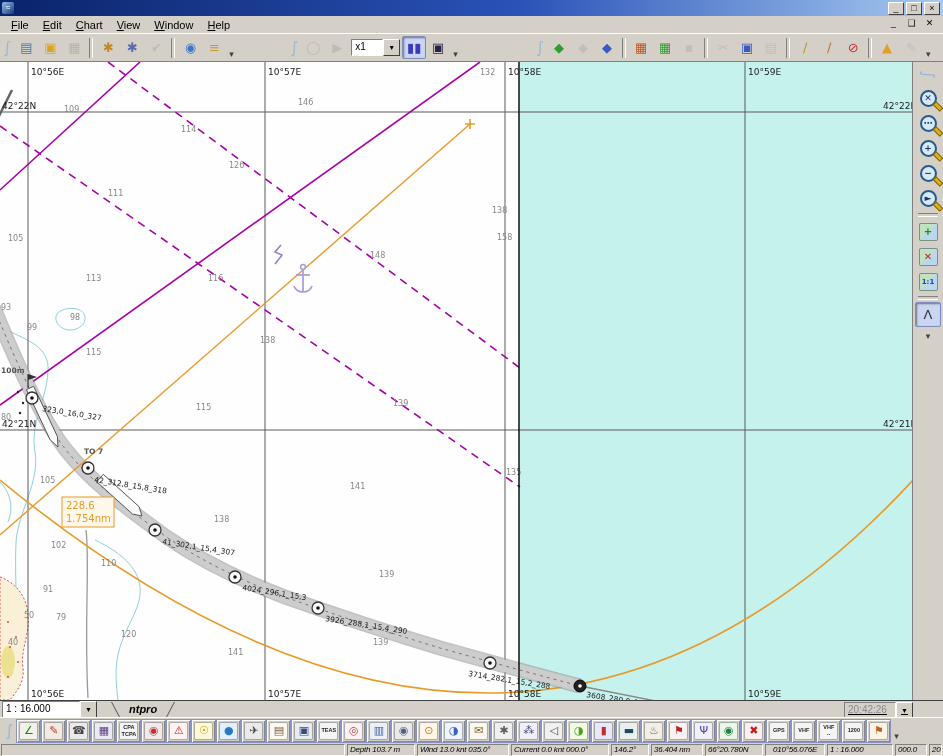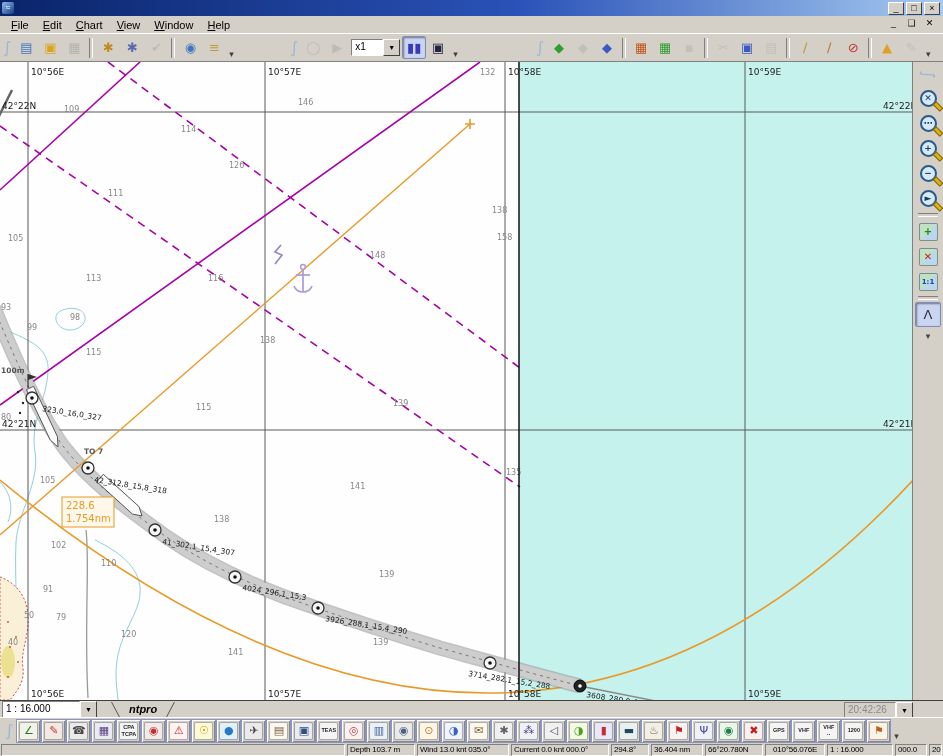--- a/index.html
+++ b/index.html
@@ -55,35 +55,35 @@
   .maptile{width:17px;height:16px;border-radius:2px;border:1px solid rgba(0,0,0,.35);
     background:linear-gradient(135deg,#bfe2c2 50%,#bad7ee 50%);display:flex;align-items:center;justify-content:center;
     font-family:"DejaVu Sans",sans-serif;font-weight:bold;font-size:10px;}
   
   .tabrow{position:absolute;left:0;top:700px;width:943px;height:17px;background:#d4d0c8;
     border-top:1px solid #404040;display:flex;align-items:center;box-sizing:border-box;}
   .tab{position:relative;margin-left:12px;padding:0 18px;height:15px;line-height:15px;
     font-weight:bold;font-style:italic;font-size:11px;color:#000;}
   .tab::before{content:"";position:absolute;left:4px;top:0;width:1px;height:15px;background:#555;transform:skewX(28deg);}
   .tab::after{content:"";position:absolute;right:4px;top:0;width:1px;height:15px;background:#555;transform:skewX(-28deg);}
-  .timebox{position:absolute;right:28px;top:1px;}
+  .timebox{position:absolute;right:28px;top:1px;text-decoration:underline;}
   
   .btoolbar{position:absolute;left:0;top:717px;width:943px;height:26px;background:#d4d0c8;
     border-top:1px solid #fff;display:flex;align-items:center;padding-left:2px;box-sizing:border-box;}
   .btoolbar .tbtn{width:25px;height:24px;border:1px solid #8a94c2;background:#d4d0c8;border-radius:0;
     box-shadow:inset 1px 1px 0 #fff,inset -1px -1px 0 #888;}
   .tile{width:17px;height:16px;border-radius:2px;border:1px solid rgba(0,0,0,.3);
     display:flex;align-items:center;justify-content:center;font-family:"DejaVu Sans",sans-serif;font-size:11px;line-height:1;}
   .tile.txt{font-family:"Liberation Sans",sans-serif;font-size:5.5px;font-weight:bold;
     white-space:pre-line;text-align:center;line-height:1.1;}
   
   .statusbar{position:absolute;left:0;top:743px;width:943px;height:13px;background:#d4d0c8;
     display:flex;gap:2px;padding:1px 1px 0 1px;box-sizing:border-box;}
   .scell{border:1px solid;border-color:#808080 #fff #fff #808080;font-size:8px;letter-spacing:-.2px;
-    padding:0 2px;white-space:nowrap;overflow:hidden;height:10px;line-height:10px;box-sizing:content-box;flex:none;color:#000;}
+    padding:0 2px;white-space:nowrap;overflow:hidden;height:10px;line-height:10px;box-sizing:content-box;flex:none;color:#000;font-style:italic;}
 </style>
 </head>
 <body>
 
 <div id="app">
 
   <div class="titlebar">
     <span class="title-ic">≈</span>
     <span class="winbtns">
       <span class="wbtn">_</span>
@@ -484,21 +484,21 @@
         <span class="tile" style="background: rgb(250, 244, 232); color: rgb(192, 96, 32);">⚑</span>
       </button>
       <span class="dd">▾</span>
     </div>
 
   <div class="statusbar" id="statusbar">
       <span class="scell" style="width: 338px;"></span>
       <span class="scell" style="width: 62px;">Depth 103.7 m</span>
       <span class="scell" style="width: 86px;">Wind 13.0 knt 035.0°</span>
       <span class="scell" style="width: 92px;">Current 0.0 knt 000.0°</span>
-      <span class="scell" style="width: 32px;">294.8°</span>
+      <span class="scell" style="width: 32px;">146.2°</span>
       <span class="scell" style="width: 46px;">36.404 nm</span>
       <span class="scell" style="width: 52px;">66°20.780N</span>
       <span class="scell" style="width: 54px; text-align: center;">010°56.076E</span>
       <span class="scell" style="width: 60px;">1 : 16.000</span>
       <span class="scell" style="width: 26px;">000.0</span>
       <span class="scell" style="flex: 1 1 0%;">20:42:24+01:00</span>
     </div>
 
 </div>
 

